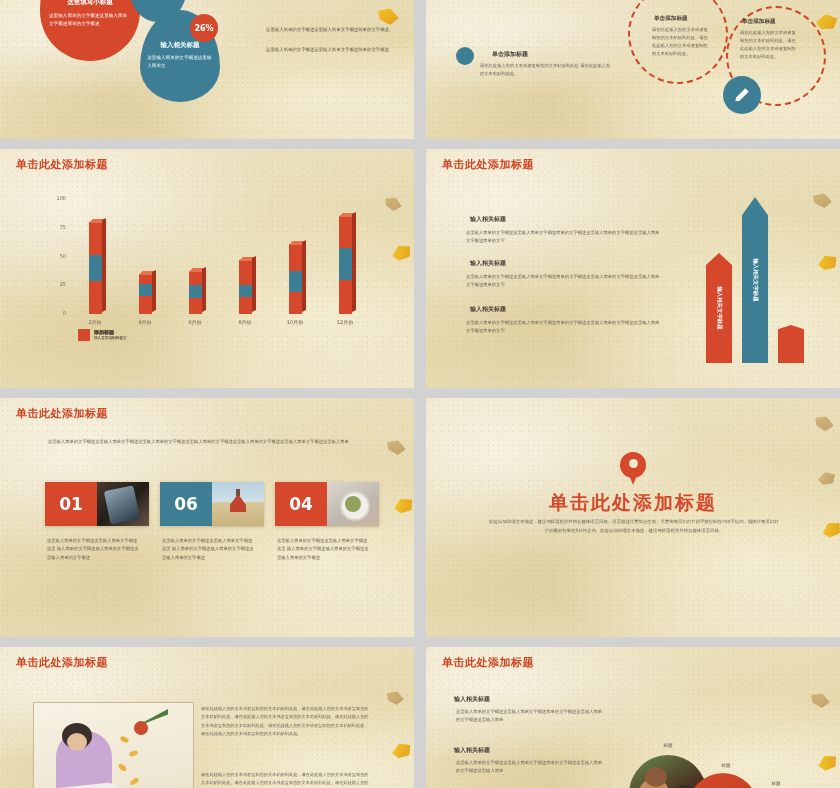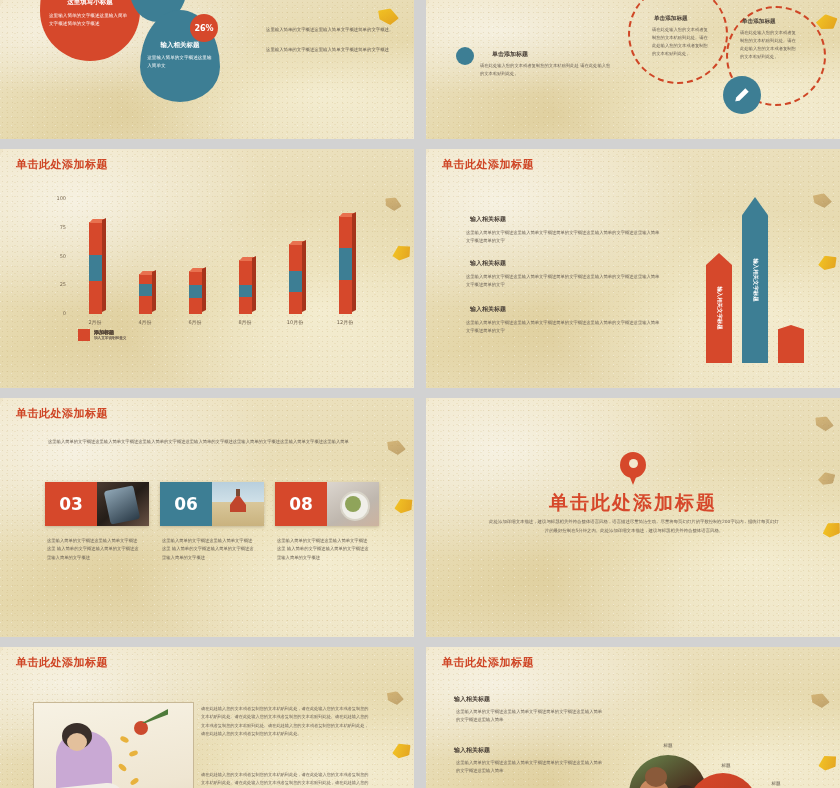--- a/index.html
+++ b/index.html
@@ -364,40 +364,40 @@
       <div class="leaf small" style="left:386px;top:42px;width:20px;height:14px;transform:rotate(20deg);">
           <i></i>
         </div>
       <div class="leaf" style="left:394px;top:100px;width:20px;height:15px;transform:rotate(-28deg);">
           <i></i>
         </div>
 
       <div class="lead" style="left:48px;top:40px;width:330px;">这里输入简单的文字概述这里输入简单文字概述这里输入简单的文字概述这里输入简单的文字概述这里输入简单的文字概述这里输入简单文字概述这里输入简单</div>
 
       <div class="card" style="left:45px;top:84px;">
-        <div class="num" style="background:#d6482b;">03</div>
+        <div class="num" style="background:#d6482b;">01</div>
         <div class="ph" style="background:linear-gradient(140deg,#4a3a30,#241d18 50%,#6a5244);">
           <div style="position:absolute;left:10px;top:6px;width:30px;height:34px;border-radius:3px;background:linear-gradient(160deg,#8fa6b5,#2b3b48);transform:rotate(-12deg);"></div>
         </div>
       </div>
       <div class="cardtxt" style="left:47px;top:139px;width:92px;">这里输入简单的文字概述这里输入简单文字概述这里
 输入简单的文字概述输入简单的文字概述这里输入简单的文字概述</div>
 
       <div class="card" style="left:160px;top:84px;">
         <div class="num" style="background:#3d7e94;">06</div>
         <div class="ph" style="background:linear-gradient(180deg,#b8cfdd 0%,#cfe0e8 45%,#d9c79a 46%,#c9b27e 100%);">
           <div style="position:absolute;left:18px;top:12px;width:16px;height:18px;background:#c0452c;clip-path:polygon(50% 0,100% 60%,100% 100%,0 100%,0 60%);"></div>
           <div style="position:absolute;left:24px;top:7px;width:4px;height:7px;background:#7a4a34;"></div>
         </div>
       </div>
       <div class="cardtxt" style="left:162px;top:139px;width:92px;">这里输入简单的文字概述这里输入简单文字概述这里
 输入简单的文字概述输入简单的文字概述这里输入简单的文字概述</div>
 
       <div class="card" style="left:275px;top:84px;">
-        <div class="num" style="background:#d6482b;">08</div>
+        <div class="num" style="background:#d6482b;">04</div>
         <div class="ph" style="background:linear-gradient(150deg,#dcd6cf,#bfb7ae 60%,#cdb39f);">
           <div style="position:absolute;left:13px;top:9px;width:26px;height:26px;border-radius:50%;background:#f0efe9;border:2px solid #d8d4c8;"></div>
           <div style="position:absolute;left:18px;top:14px;width:16px;height:16px;border-radius:50%;background:#8fa45a;"></div>
         </div>
       </div>
       <div class="cardtxt" style="left:277px;top:139px;width:92px;">这里输入简单的文字概述这里输入简单文字概述这里
 输入简单的文字概述输入简单的文字概述这里输入简单的文字概述</div>
     </div>
   </div>
 

